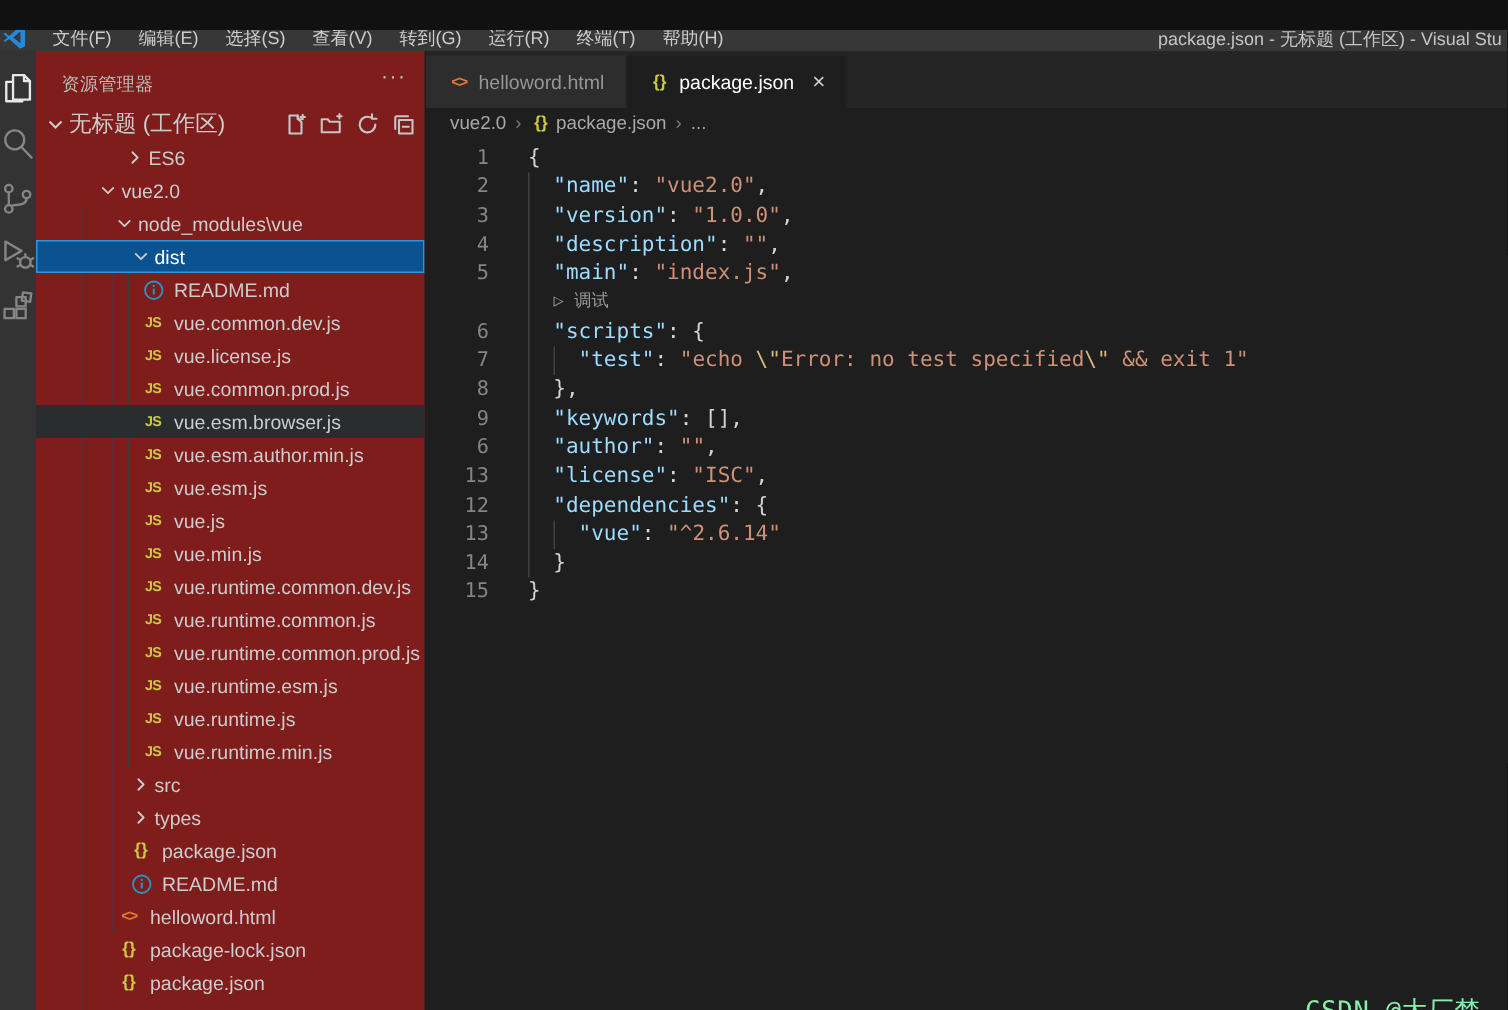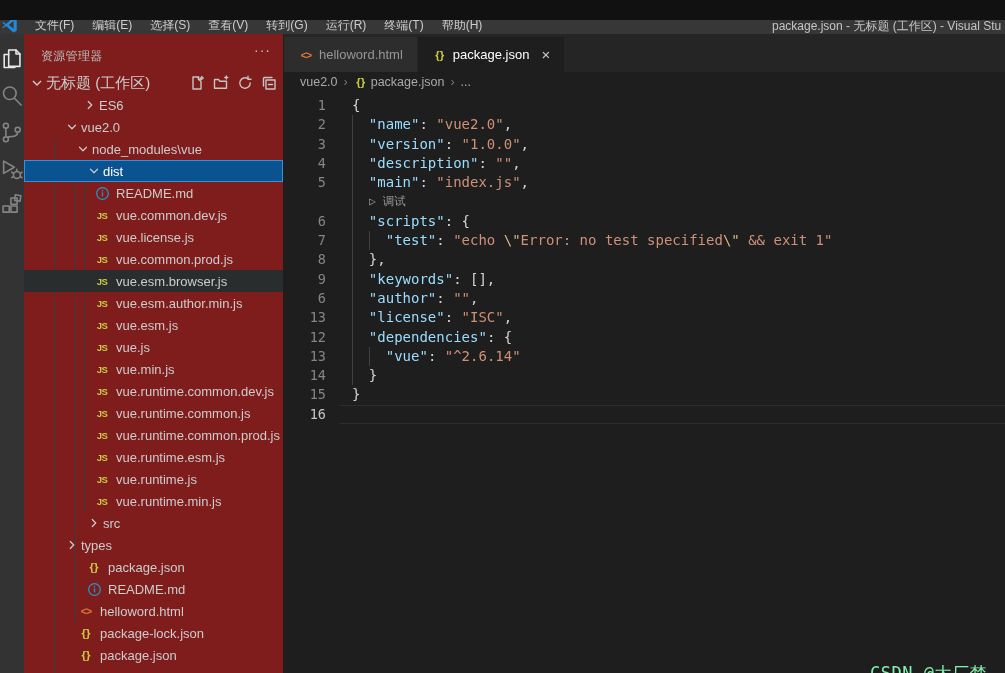--- a/index.html
+++ b/index.html
@@ -262,21 +262,21 @@
           <span class="tl">vue.runtime.min.js</span>
      </div>
         <div class="tree-row folder" style="padding-left:63px">
        <span class="chev-i">
             <svg viewBox="0 0 16 16" fill="none" stroke="currentColor" stroke-width="1.4" stroke-linejoin="round" stroke-linecap="round">
               <path d="M6 4l4 4-4 4"></path>
             </svg>
           </span>
           <span class="tl">src</span>
      </div>
-        <div class="tree-row folder" style="padding-left:41px">
+        <div class="tree-row folder" style="padding-left:63px">
        <span class="chev-i">
             <svg viewBox="0 0 16 16" fill="none" stroke="currentColor" stroke-width="1.4" stroke-linejoin="round" stroke-linecap="round">
               <path d="M6 4l4 4-4 4"></path>
             </svg>
           </span>
           <span class="tl">types</span>
      </div>
         <div class="tree-row" style="padding-left:62px">
        <span class="fi t-json">{}</span>
           <span class="tl">package.json</span>
@@ -388,24 +388,20 @@
        <span class="lc">    <span class="tk-k">"vue"</span><span class="tk-p">: </span><span class="tk-s">"^2.6.14"</span></span>
      </div>
         <div class="line">
        <span class="ln">14</span>
        <span class="lc">  <span class="tk-p">}</span></span>
      </div>
         <div class="line">
        <span class="ln">15</span>
        <span class="lc"><span class="tk-p">}</span></span>
      </div>
-        <div class="line">
-       <span class="ln cur">16</span>
-       <span class="lc curline"></span>
-     </div>
         <div class="code-guide" style="left:68px;top:19.3px;height:270.2px"></div>
         <div class="code-guide" style="left:85px;top:135.1px;height:19.3px"></div>
         <div class="code-guide" style="left:85px;top:250.9px;height:19.3px"></div>
       </div>
     <div class="watermark">CSDN @大厂梦</div>
   </div>
 
 </div>
 
 </body></html>

